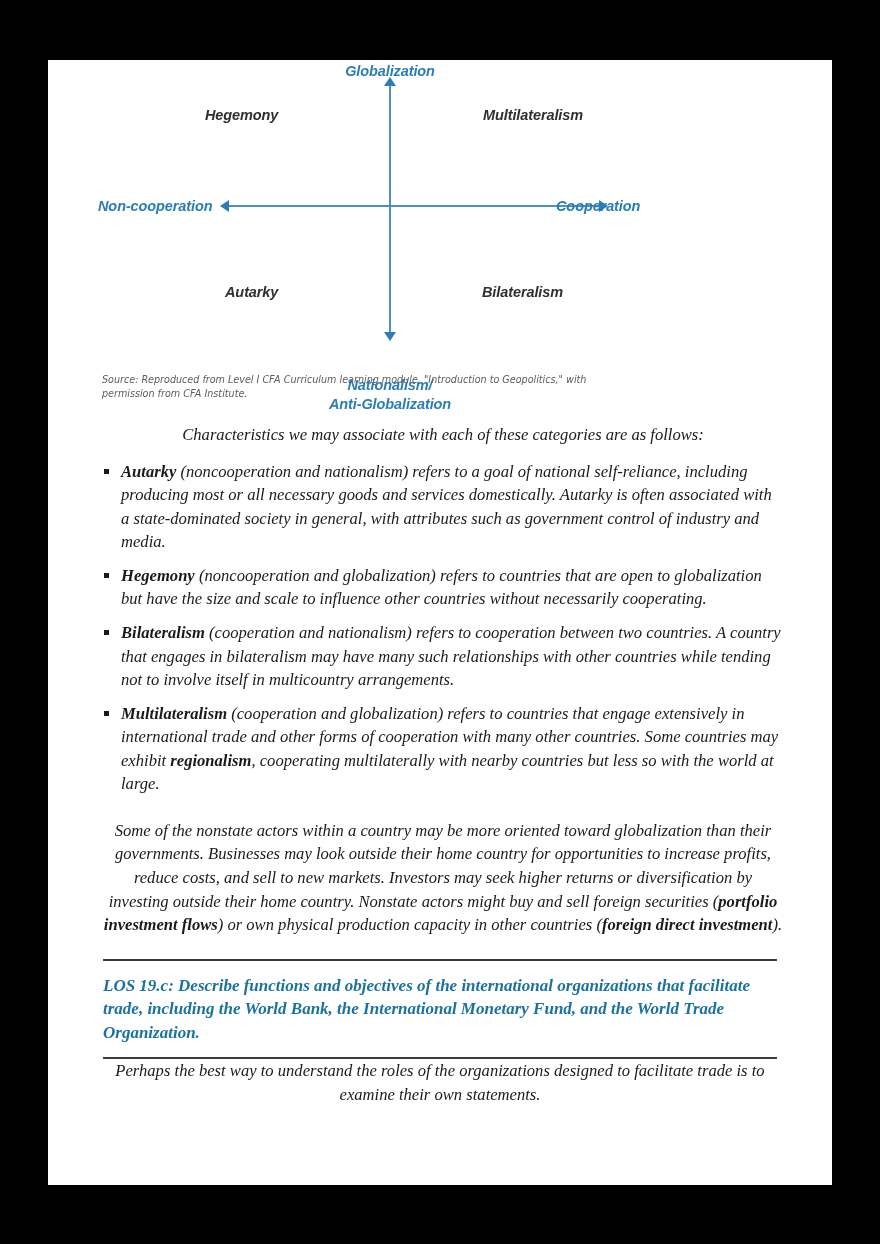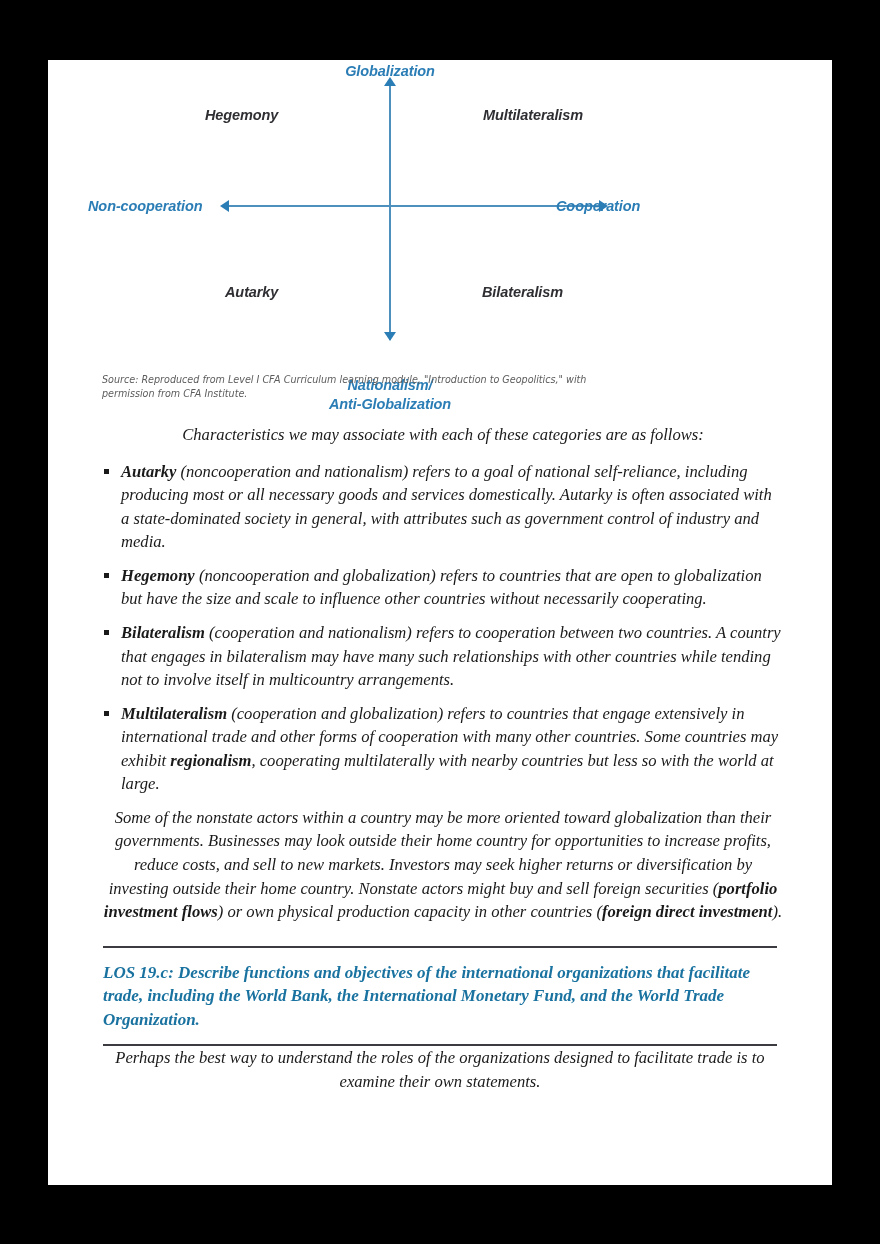--- a/index.html
+++ b/index.html
@@ -87,21 +87,21 @@
     color: #2b7db5;
     letter-spacing: -0.1px;
     white-space: nowrap;
   }
   .lbl-globalization {
     left: 342px;
     top: 3px;
     transform: translateX(-50%);
   }
   .lbl-noncoop {
-    left: 40px;
+    left: 50px;
     top: 138px;
   }
   .lbl-coop {
     left: 508px;
     top: 138px;
   }
   .lbl-nationalism {
     left: 342px;
     top: 272px;
     transform: translateX(-50%);
@@ -168,21 +168,21 @@
     position: absolute;
     left: 1px;
     top: 9px;
     width: 5px;
     height: 5px;
     background: #1a1a1a;
   }
 
   b, strong { font-weight: bold; }
 
-  .para-block { margin-top: 10px; }
+  .para-block { margin-top: 23px; }
   .para-block p { margin: 0; }
 
   
   .los-wrap { margin-top: 22px; }
   .rule {
     height: 2px;
     background: #3b3b41;
     width: 674px;
   }
   .los-heading {

